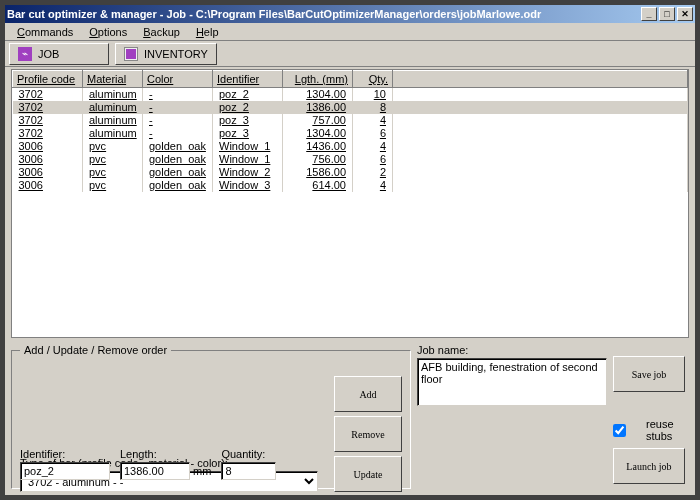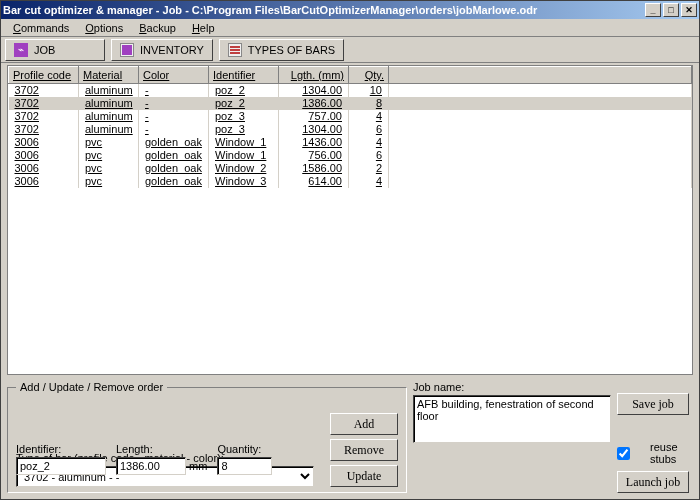--- a/index.html
+++ b/index.html
@@ -8,21 +8,21 @@
     font-family: Tahoma, Arial, sans-serif;
     font-size: 11px;
     background: #d4d0c8;
     width: 700px;
     height: 500px;
     overflow: hidden;
   }
   .window {
     width: 700px;
     height: 500px;
-    border: 1px solid #404040;
+    border: 5px solid #404040;
     display: flex;
     flex-direction: column;
     background: #d4d0c8;
   }
   .titlebar {
     height: 18px;
     background: linear-gradient(to right, #0a246a, #a6caf0);
     color: white;
     display: flex;
     align-items: center;
@@ -168,28 +168,28 @@
     border-top-color:#404040;
     border-left-color:#404040;
     border-right-color:#d4d0c8;
     border-bottom-color:#d4d0c8;
     background: white;
     padding: 2px 3px;
     box-shadow: inset 1px 1px 0 #000;
   }
   select { height: 21px; width: 100%; }
   .btn {
-    height: 22px;
+    height: 36px;
     width: 68px;
     border: 1px solid #fff;
     border-right-color:#404040;
     border-bottom-color:#404040;
     background:#d4d0c8;
     font-family: Tahoma;
-    font-size:12px;
+    font-size:10px;
     text-align:center;
   }
   .row3 { display:flex; gap:10px; margin-top:6px; align-items:flex-end;}
   .btncol { display:flex; flex-direction:column; gap:4px; margin-left:8px; margin-top:14px;}
   .lp-top { display:flex; align-items:flex-end; gap:8px;}
   .lp-top-left { flex:1; }
   textarea { resize:none; width:100%; height:48px; overflow-y:scroll;}
   .chk { display:flex; align-items:center; gap:20px; }
   .chk input { margin:0; }
 </style>
@@ -216,26 +216,20 @@
   <div class="tabbar">
     <div class="tab">
       <span class="tab-icon purple">⌁</span>
       <span>JOB</span>
     </div>
     <div class="tab">
       <span class="tab-icon gray">
           <span class="icon-inner-purple"></span>
         </span>
       <span>INVENTORY</span>
-    </div>
-    <div class="tab">
-      <span class="tab-icon red">
-          <span class="icon-inner-red"></span>
-        </span>
-      <span>TYPES OF BARS</span>
     </div>
   </div>
 
   <div class="grid-area">
     <table>
       <colgroup>
         <col style="width:70px">
           <col style="width:60px">
           <col style="width:70px">
         <col style="width:70px">

